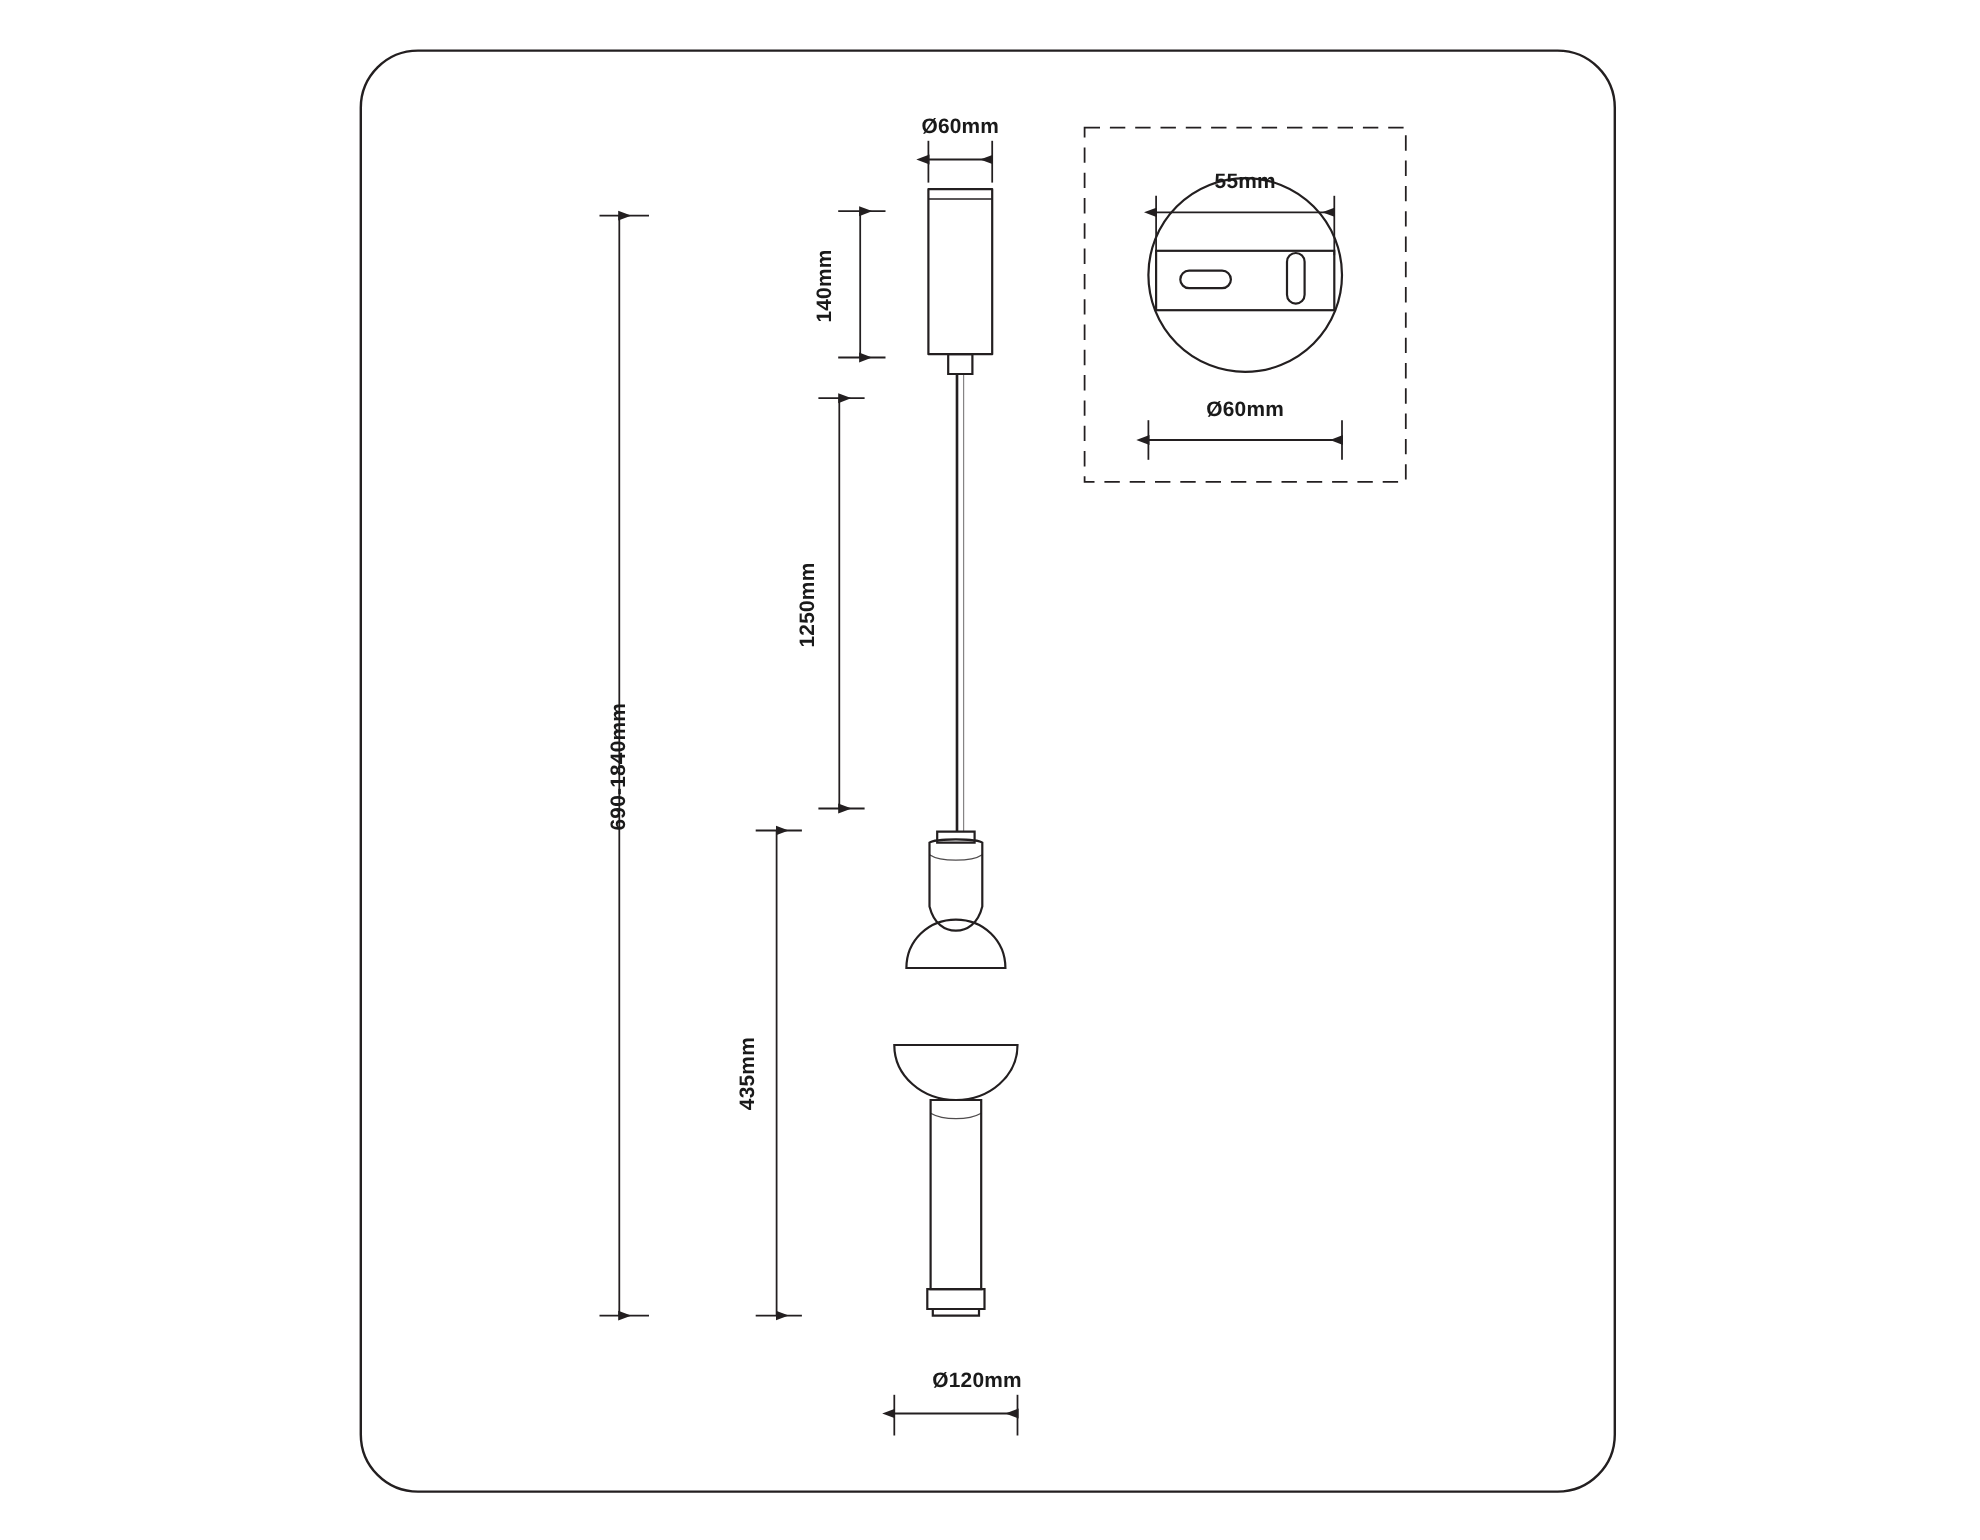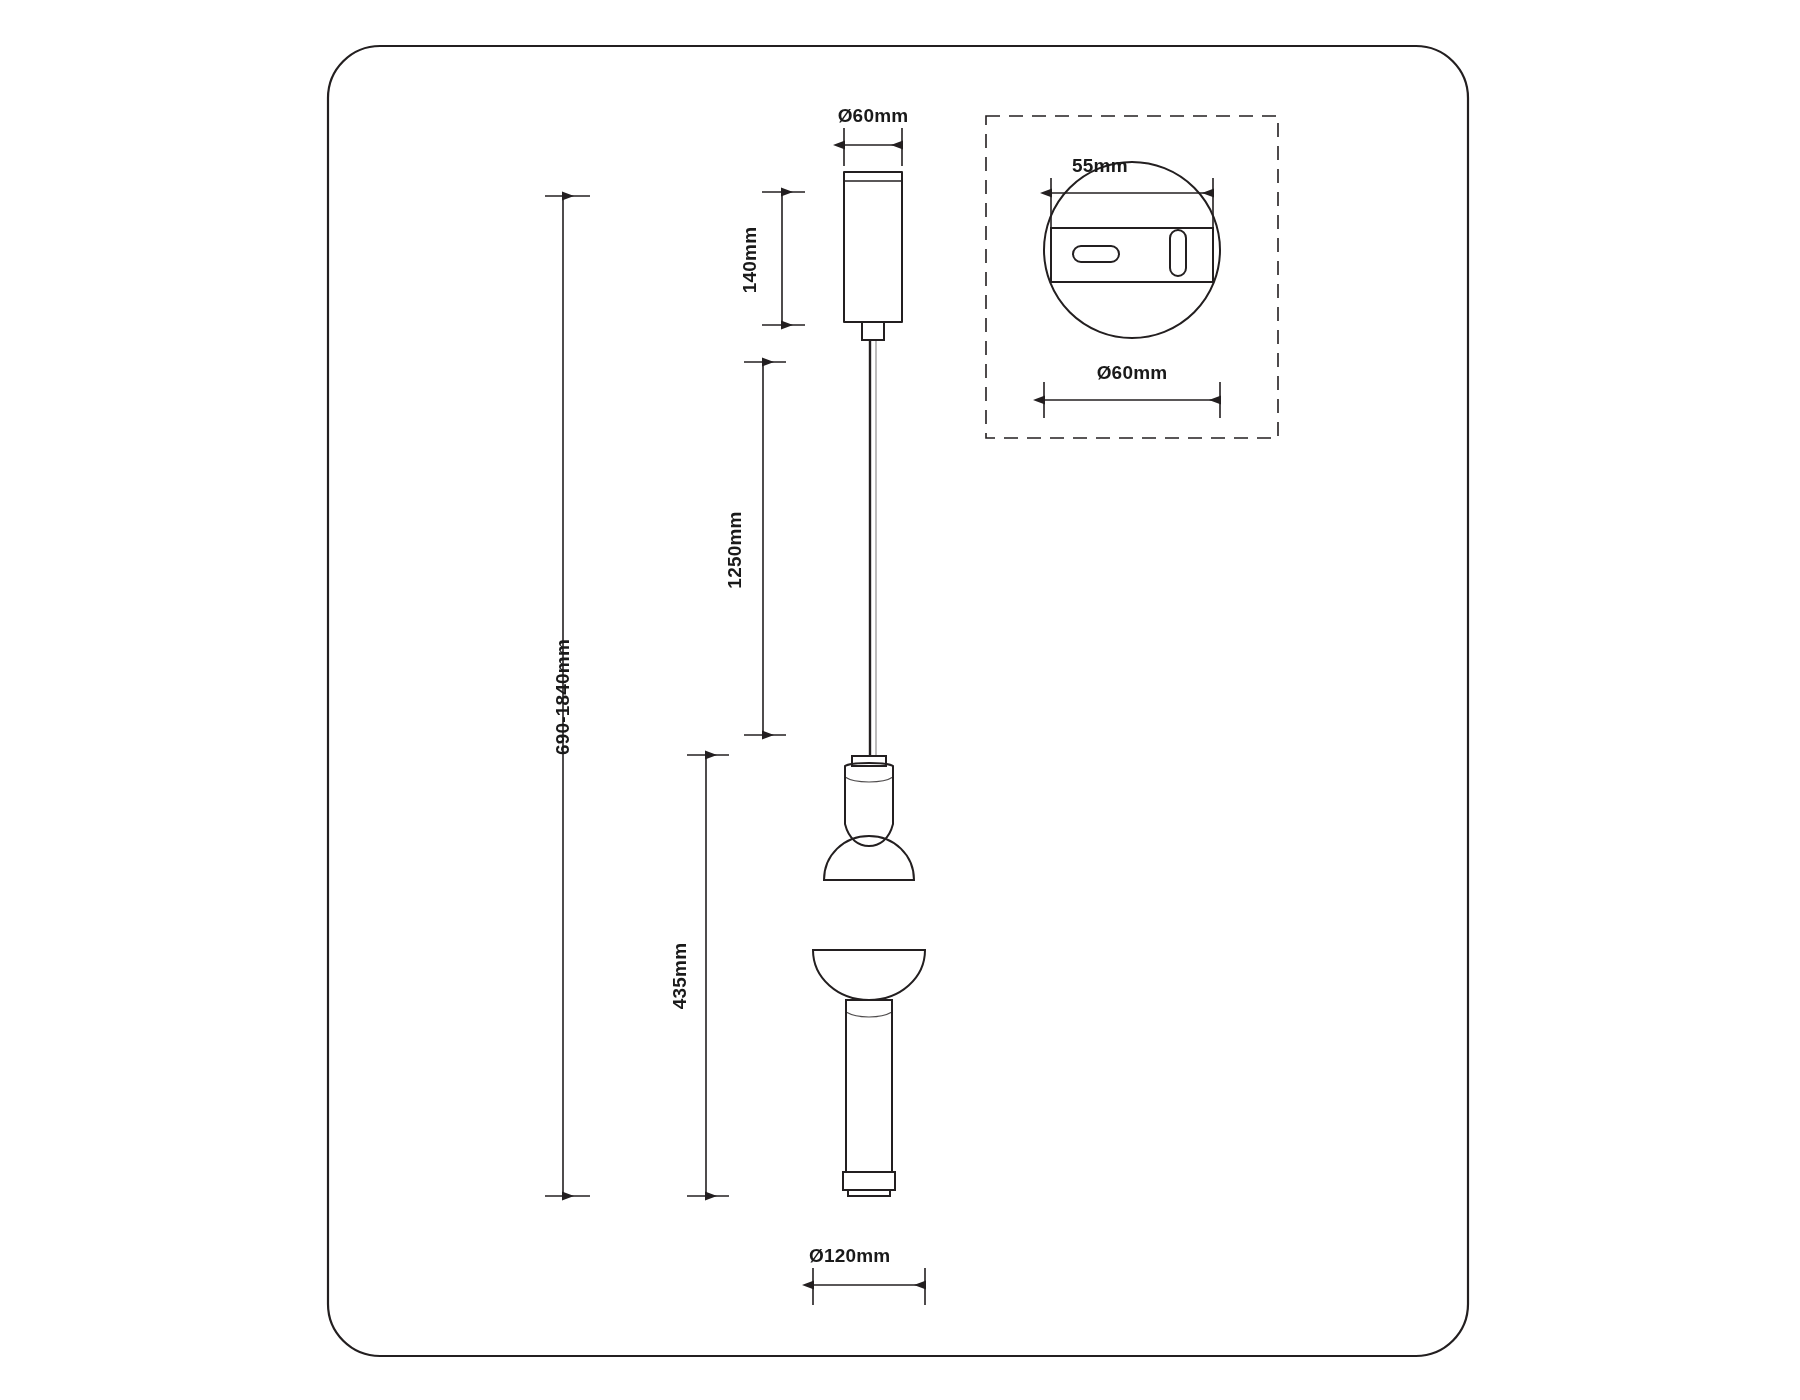--- a/index.html
+++ b/index.html
@@ -164,19 +164,19 @@
   <div class="lbl vert" style="left: 483px; top: 686px; width: 160px; text-align: center;">690-1840mm</div>
 
   <div class="lbl vert" style="left: 705px; top: 249px; width: 90px; text-align: center;">140mm</div>
 
   <div class="lbl vert" style="left: 680px; top: 539px; width: 110px; text-align: center;">1250mm</div>
 
   <div class="lbl vert" style="left: 625px; top: 965px; width: 110px; text-align: center;">435mm</div>
 
   <div class="lbl" style="left: 813px; top: 105px; width: 120px; text-align: center;">Ø60mm</div>
 
-  <div class="lbl" style="left: 809px; top: 1245px; width: 120px; text-align: left;">Ø120mm</div>
+  <div class="lbl" style="left: 809px; top: 1245px; width: 120px; text-align: right;">Ø120mm</div>
 
-  <div class="lbl" style="left: 1072px; top: 155px; width: 120px; text-align: left;">55mm</div>
+  <div class="lbl" style="left: 1072px; top: 155px; width: 120px; text-align: center;">55mm</div>
 
   <div class="lbl" style="left: 1072px; top: 362px; width: 120px; text-align: center;">Ø60mm</div>
 
 </div>
 
 </body></html>

